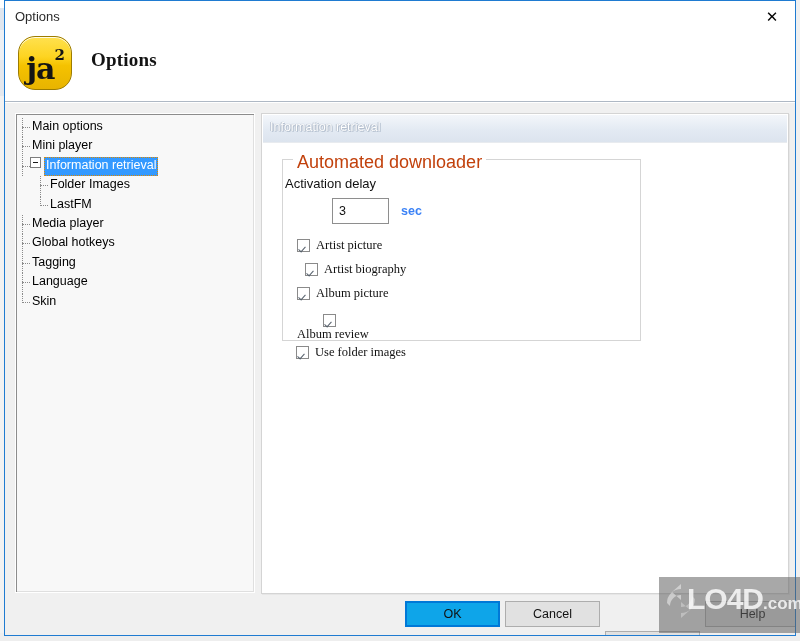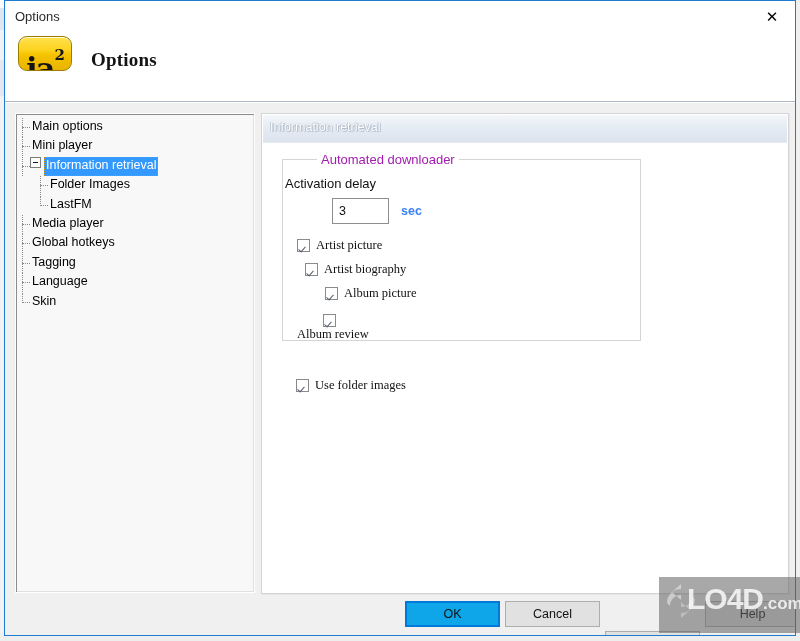--- a/index.html
+++ b/index.html
@@ -97,22 +97,22 @@
     top: 31px;
     width: 100%;
     height: 70px;
     background: #ffffff;
   }
   .header-logo {
     position: absolute;
     left: 13px;
     top: 4px;
     width: 54px;
-    height: 35px;
-    border-radius: 9px;
+    height: 54px;
+    border-radius: 17px;
     background: linear-gradient(to bottom, #ffe14f 0%, #fdd421 38%, #f5c200 55%, #e8b400 100%);
     border: 1px solid #9d7c00;
     box-shadow: inset 0 1px 0 rgba(255,255,255,.85);
     box-sizing: border-box;
     overflow: hidden;
   }
   .header-logo .glyph {
     position: absolute;
     left: 0; top: 0;
     width: 100%; height: 100%;
@@ -279,24 +279,23 @@
     height: 182px;
     border: 1px solid #d5d5d5;
     box-sizing: border-box;
   }
   .groupbox-title {
     position: absolute;
     left: 10px;
     top: -8px;
     background: #ffffff;
     padding: 0 4px;
-    font-size: 13px;
-    color: #a21caf;
-    white-space: nowrap;
-    margin-left: 24px;
+    font-size: 18px;
+    color: #c2410c;
+    white-space: nowrap;
   }
   .gb-label {
     position: absolute;
     left: 2px;
     top: 16px;
     font-size: 13px;
     color: #111111;
     white-space: nowrap;
   }
   .delay-input {
@@ -519,31 +518,31 @@
         <div class="delay-unit">sec</div>
 
         <div class="cb-row" style="left:14px; top:78px;">
           <span class="cb-box checked"></span>
           <span>Artist picture</span>
         </div>
         <div class="cb-row" style="left:14px; top:102px;padding-left:8px;">
           <span class="cb-box checked"></span>
           <span>Artist biography</span>
         </div>
-        <div class="cb-row" style="left:14px; top:126px;margin-left:28px;">
+        <div class="cb-row" style="left:14px; top:126px;">
           <span class="cb-box checked"></span>
           <span>Album picture</span>
         </div>
         <div class="cb-row" style="left:14px; top:154px;flex-direction:column;">
           <span class="cb-box checked"></span>
           <span>Album review</span>
         </div>
       </div>
 
-      <div class="cb-row" style="left:34px; top:264px;">
+      <div class="cb-row" style="left:34px; top:231px;">
         <span class="cb-box checked"></span>
         <span>Use folder images</span>
       </div>
     </div>
 
     <div class="btn-row">
       <div class="btn default btn-ok">OK</div>
       <div class="btn btn-cancel">Cancel</div>
       <div class="btn disabled btn-apply">Apply</div>
       <div class="btn btn-help">Help</div>

